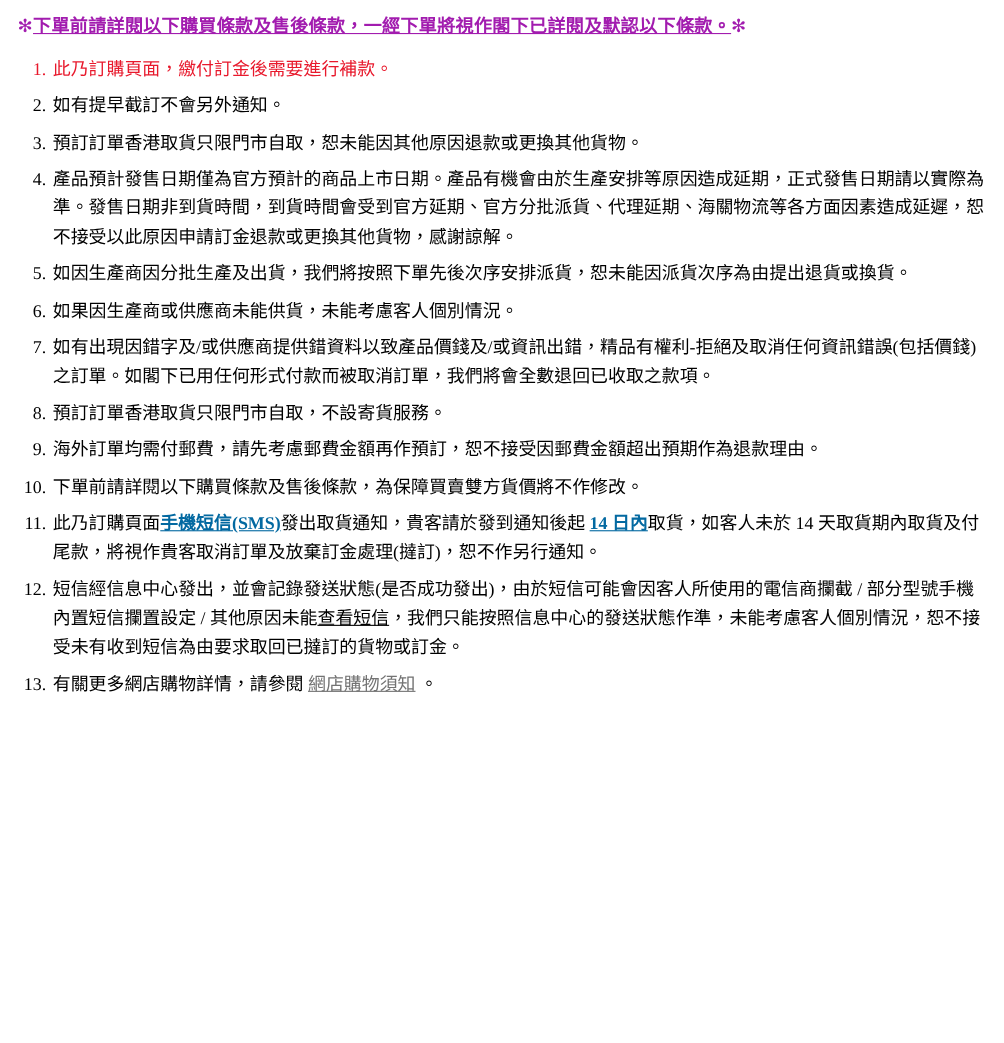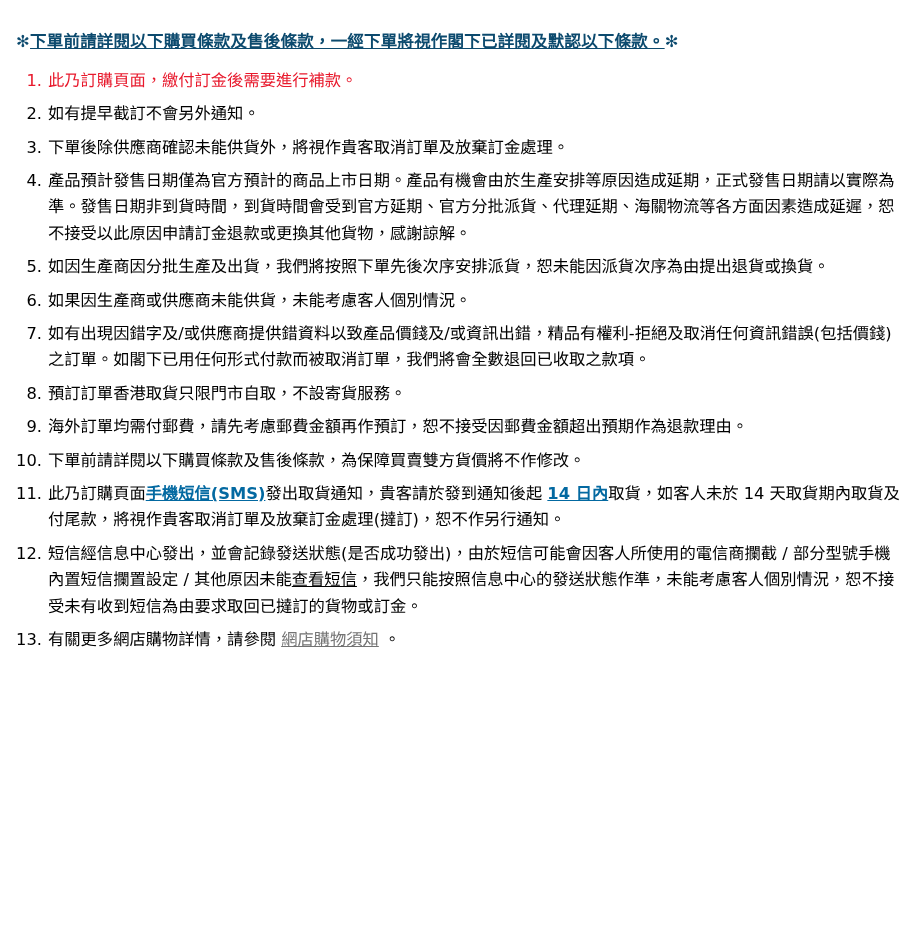--- a/index.html
+++ b/index.html
@@ -13,43 +13,44 @@
     font-family: "DejaVu Sans", "Liberation Sans", sans-serif;
     color: #000000;
     -webkit-font-smoothing: antialiased;
   }
   .page {
     width: 913px;
     box-sizing: border-box;
     padding: 10px 12px 10px 14px;
   }
   .notice {
-    color: #0c4a6e;
+    color: #a21caf;
     font-weight: bold;
     font-size: 16.5px;
     line-height: 1.45;
     text-decoration: underline;
-    margin: 20px 0 14px 2px;
+    margin: 2px 0 14px 2px;
     letter-spacing: 0.2px;
   }
   .notice .star {
     text-decoration: none;
     display: inline-block;
   }
   .section-title {
     font-size: 16.5px;
     font-weight: bold;
     margin: 2px 0 14px 6px;
     letter-spacing: 0.3px;
   }
   ol.terms {
     list-style: none;
     margin: 0;
     padding: 0;
     counter-reset: termno;
+    font-family: Liberation Serif, serif;
   }
   ol.terms > li {
     position: relative;
     counter-increment: termno;
     padding-left: 34px;
     margin-bottom: 7px;
     font-size: 16.3px;
     line-height: 1.62;
     text-align: left;
   }
@@ -87,21 +88,21 @@
 <div class="page">
 
   <div class="notice">
     <span class="star">✻</span><span>下單前請詳閱以下購買條款及售後條款，一經下單將視作閣下已詳閱及默認以下條款。</span><span class="star">✻</span>
   </div>
 
 
   <ol class="terms" id="terms-list">
       <li class="red"><span>此乃訂購頁面，繳付訂金後需要進行補款。</span></li>
       <li><span>如有提早截訂不會另外通知。</span></li>
-      <li><span>下單後除供應商確認未能供貨外，將視作貴客取消訂單及放棄訂金處理。</span></li>
+      <li><span>預訂訂單香港取貨只限門市自取，恕未能因其他原因退款或更換其他貨物。</span></li>
       <li><span>產品預計發售日期僅為官方預計的商品上市日期。產品有機會由於生產安排等原因造成延期，正式發售日期請以實際為準。發售日期非到貨時間，到貨時間會受到官方延期、官方分批派貨、代理延期、海關物流等各方面因素造成延遲，恕不接受以此原因申請訂金退款或更換其他貨物，感謝諒解。</span></li>
       <li><span>如因生產商因分批生產及出貨，我們將按照下單先後次序安排派貨，恕未能因派貨次序為由提出退貨或換貨。</span></li>
       <li><span>如果因生產商或供應商未能供貨，未能考慮客人個別情況。</span></li>
       <li><span>如有出現因錯字及/或供應商提供錯資料以致產品價錢及/或資訊出錯，精品有權利-拒絕及取消任何資訊錯誤(包括價錢) 之訂單。如閣下已用任何形式付款而被取消訂單，我們將會全數退回已收取之款項。</span></li>
       <li><span>預訂訂單香港取貨只限門市自取，不設寄貨服務。</span></li>
       <li><span>海外訂單均需付郵費，請先考慮郵費金額再作預訂，恕不接受因郵費金額超出預期作為退款理由。</span></li>
       <li><span>下單前請詳閱以下購買條款及售後條款，為保障買賣雙方貨價將不作修改。</span></li>
       <li><span>此乃訂購頁面</span><span class="u-red">手機短信(SMS)</span><span>發出取貨通知，貴客請於發到通知後起 </span><span class="u-red">14 日內</span><span>取貨，如客人未於 14 天取貨期內取貨及付尾款，將視作貴客取消訂單及放棄訂金處理(撻訂)，恕不作另行通知。</span></li>
       <li><span>短信經信息中心發出，並會記錄發送狀態(是否成功發出)，由於短信可能會因客人所使用的電信商攔截 / 部分型號手機內置短信攔置設定 / 其他原因未能</span><span class="u-black">查看短信</span><span>，我們只能按照信息中心的發送狀態作準，未能考慮客人個別情況，恕不接受未有收到短信為由要求取回已撻訂的貨物或訂金。</span></li>
       <li><span>有關更多網店購物詳情，請參閱 </span><span class="link">網店購物須知</span><span> 。</span></li>

